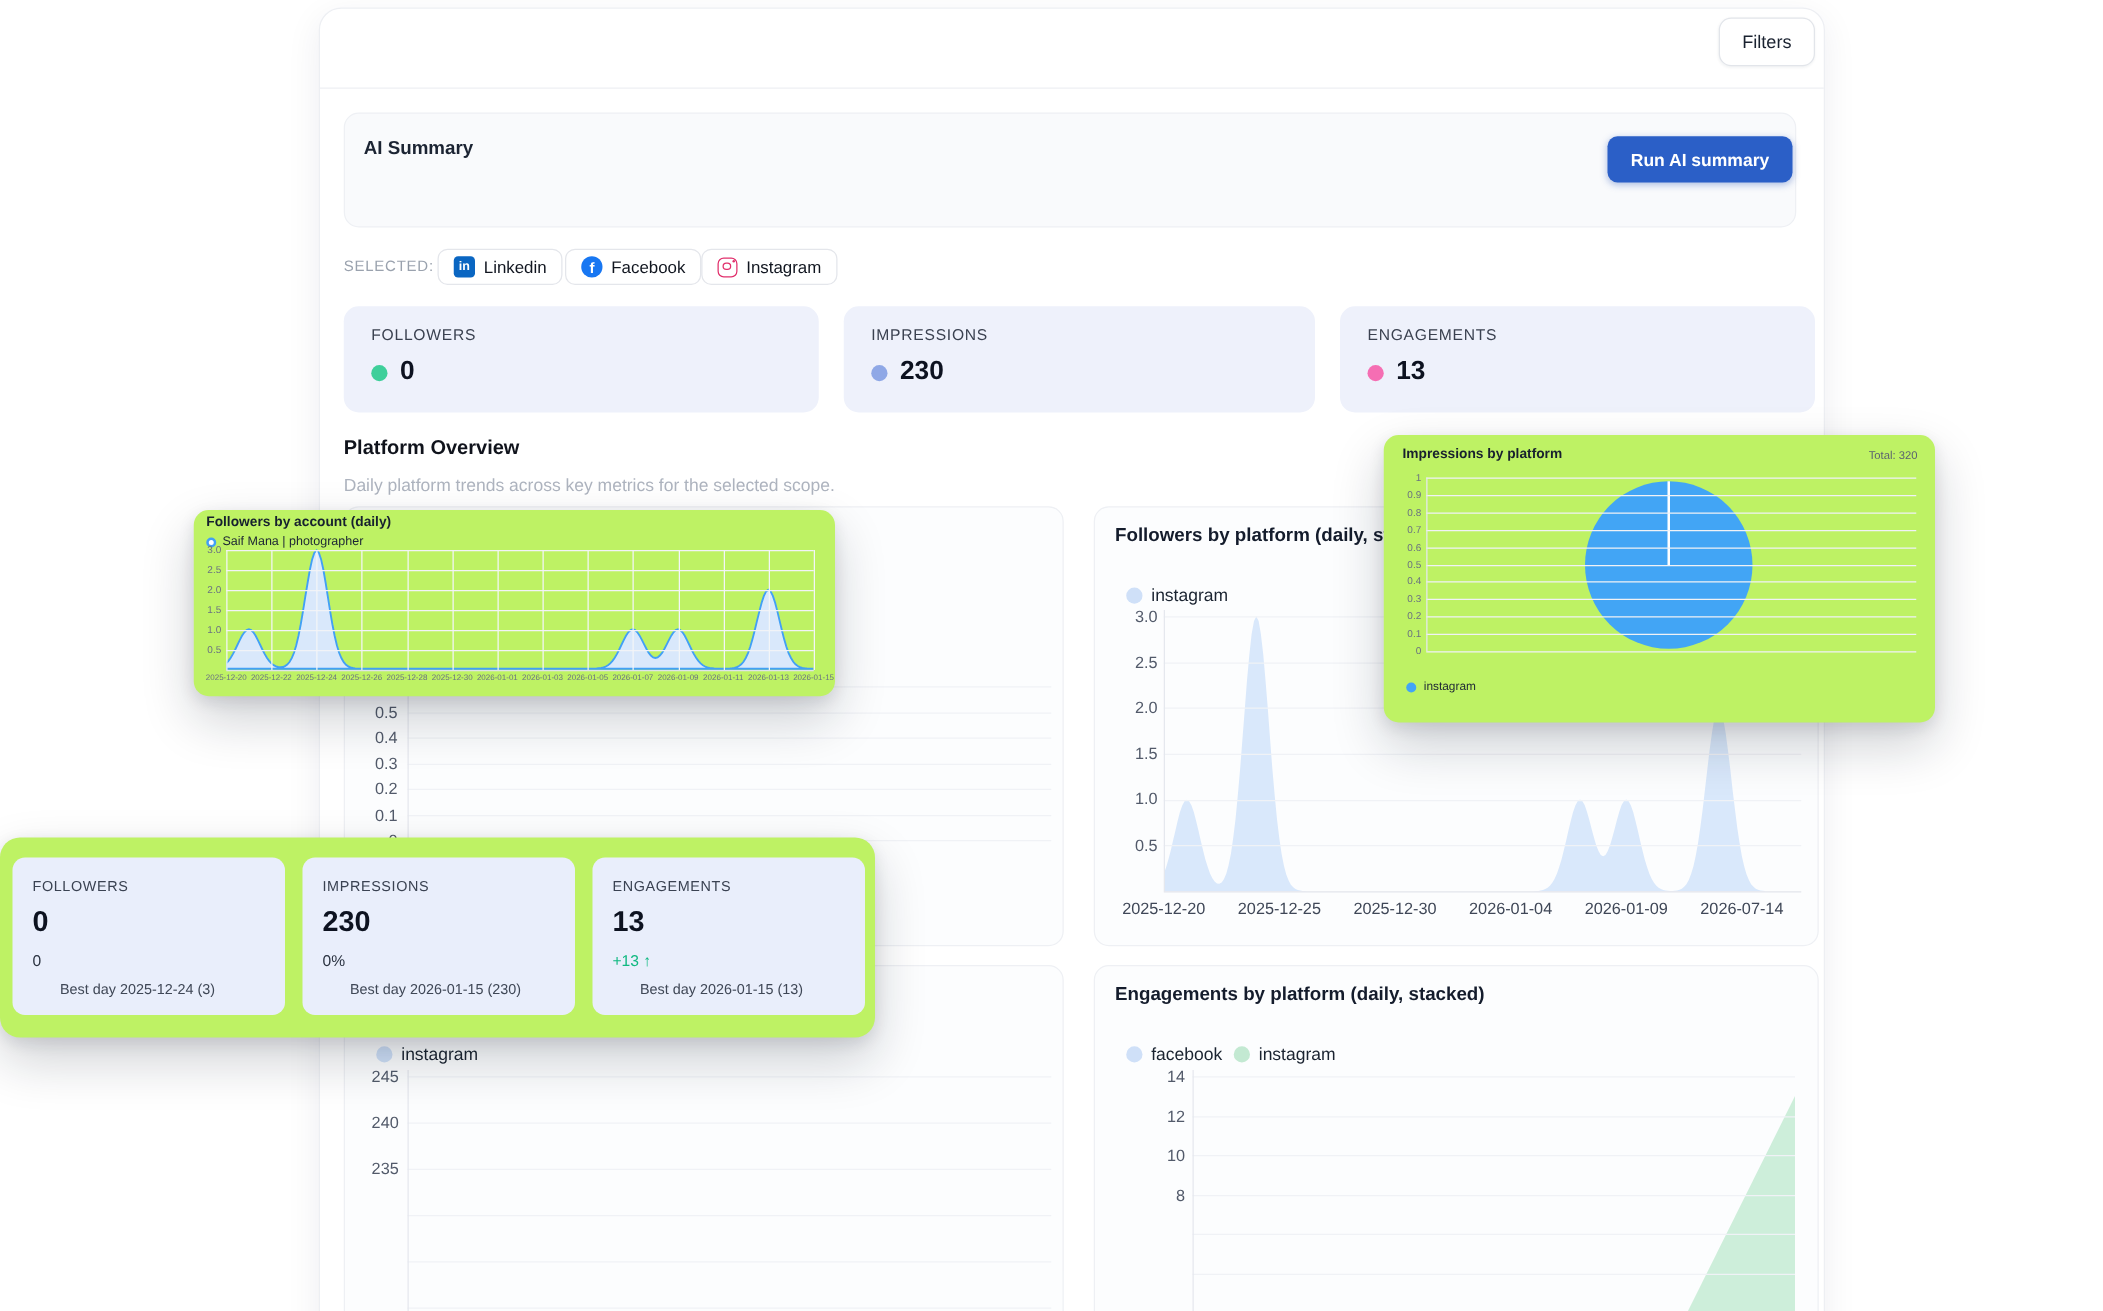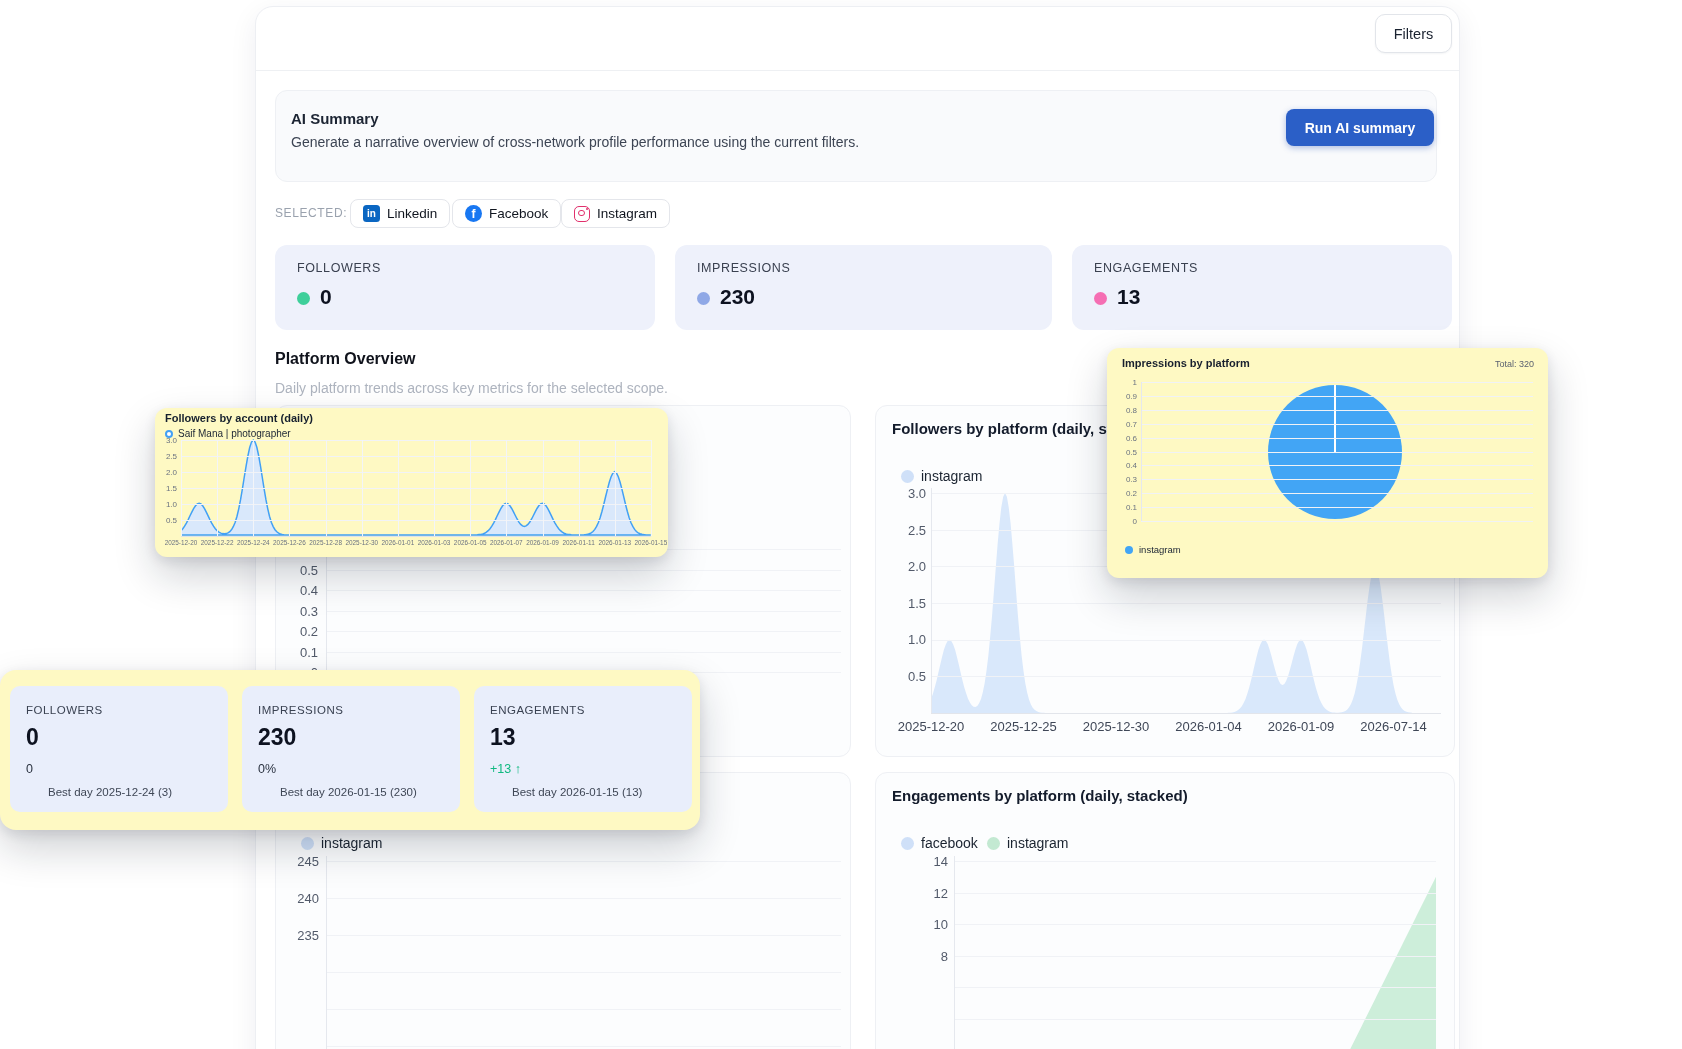--- a/index.html
+++ b/index.html
@@ -63,21 +63,21 @@
   .legend-row { position:absolute; display:flex; align-items:center; gap:7px; }
   .legend-dot { width:13px; height:13px; border-radius:50%; }
   .legend-label { font-size:14px; color:#1a2330; }
   .ytick { position:absolute; text-align:right; transform:translateY(-50%); color:#525a6a; font-size:13px; }
   .xtick { position:absolute; transform:translateX(-50%); color:#3f4757; font-size:13px; white-space:nowrap; }
   .gridline { position:absolute; height:1px; background:#f0f2f6; }
   .axisline-v { position:absolute; width:1px; background:#e5e8ee; }
   .axisline-h { position:absolute; height:1px; background:#e2e5eb; }
 
   
-  .popup { background:#fef9c3; border-radius:12px; box-shadow:0 18px 42px rgba(15,23,42,.20), 0 4px 12px rgba(15,23,42,.10);text-decoration:underline; }
+  .popup { background:#bef264; border-radius:12px; box-shadow:0 18px 42px rgba(15,23,42,.20), 0 4px 12px rgba(15,23,42,.10);text-decoration:underline; }
   .popup-account { left:155px; top:408px; width:513px; height:149px; z-index:30; overflow:hidden; }
   .pa-title { position:absolute; left:10px; top:4px; font-size:11px; font-weight:700; color:#16202e; }
   .pa-legend { position:absolute; left:10px; top:20px; display:flex; align-items:center; gap:5px; }
   .pa-ring { width:8px; height:8px; border:2px solid #42a0f5; border-radius:50%; background:#fff; }
   .pa-legend-label { font-size:10px; color:#1c2534; }
   .pa-ytick { position:absolute; width:20px; left:2px; text-align:right; transform:translateY(-50%); font-size:8px; color:#6a7280; }
   .pa-xtick { position:absolute; transform:translateX(-50%); font-size:6.4px; color:#6a7280; white-space:nowrap; }
   .pa-grid-h { position:absolute; height:1px; background:#f1f3f7; }
   .pa-grid-v { position:absolute; width:1px; background:#f3f5f8; }
 
@@ -106,21 +106,20 @@
   <div class="abs main-card"></div>
   <div class="abs topbar-divider"></div>
 
 
   <div class="abs filters-btn">
     <span>Filters</span>
   </div>
 
   <div class="abs ai-box"></div>
   <div class="abs ai-title">AI Summary</div>
-  <div class="abs ai-desc">Generate a narrative overview of cross-network profile performance using the current filters.</div>
   <button class="abs run-btn" style="background-color: rgb(43, 95, 199);">Run AI summary</button>
 
   <div class="abs selected-label">SELECTED:</div>
   <div class="abs chip chip-linkedin">
     <span class="li-icon" style="background-color: rgb(10, 102, 194);">in</span>
     <span>Linkedin</span>
   </div>
   <div class="abs chip chip-facebook">
     <span class="fb-icon" style="background-color: rgb(24, 119, 242);">f</span>
     <span>Facebook</span>

